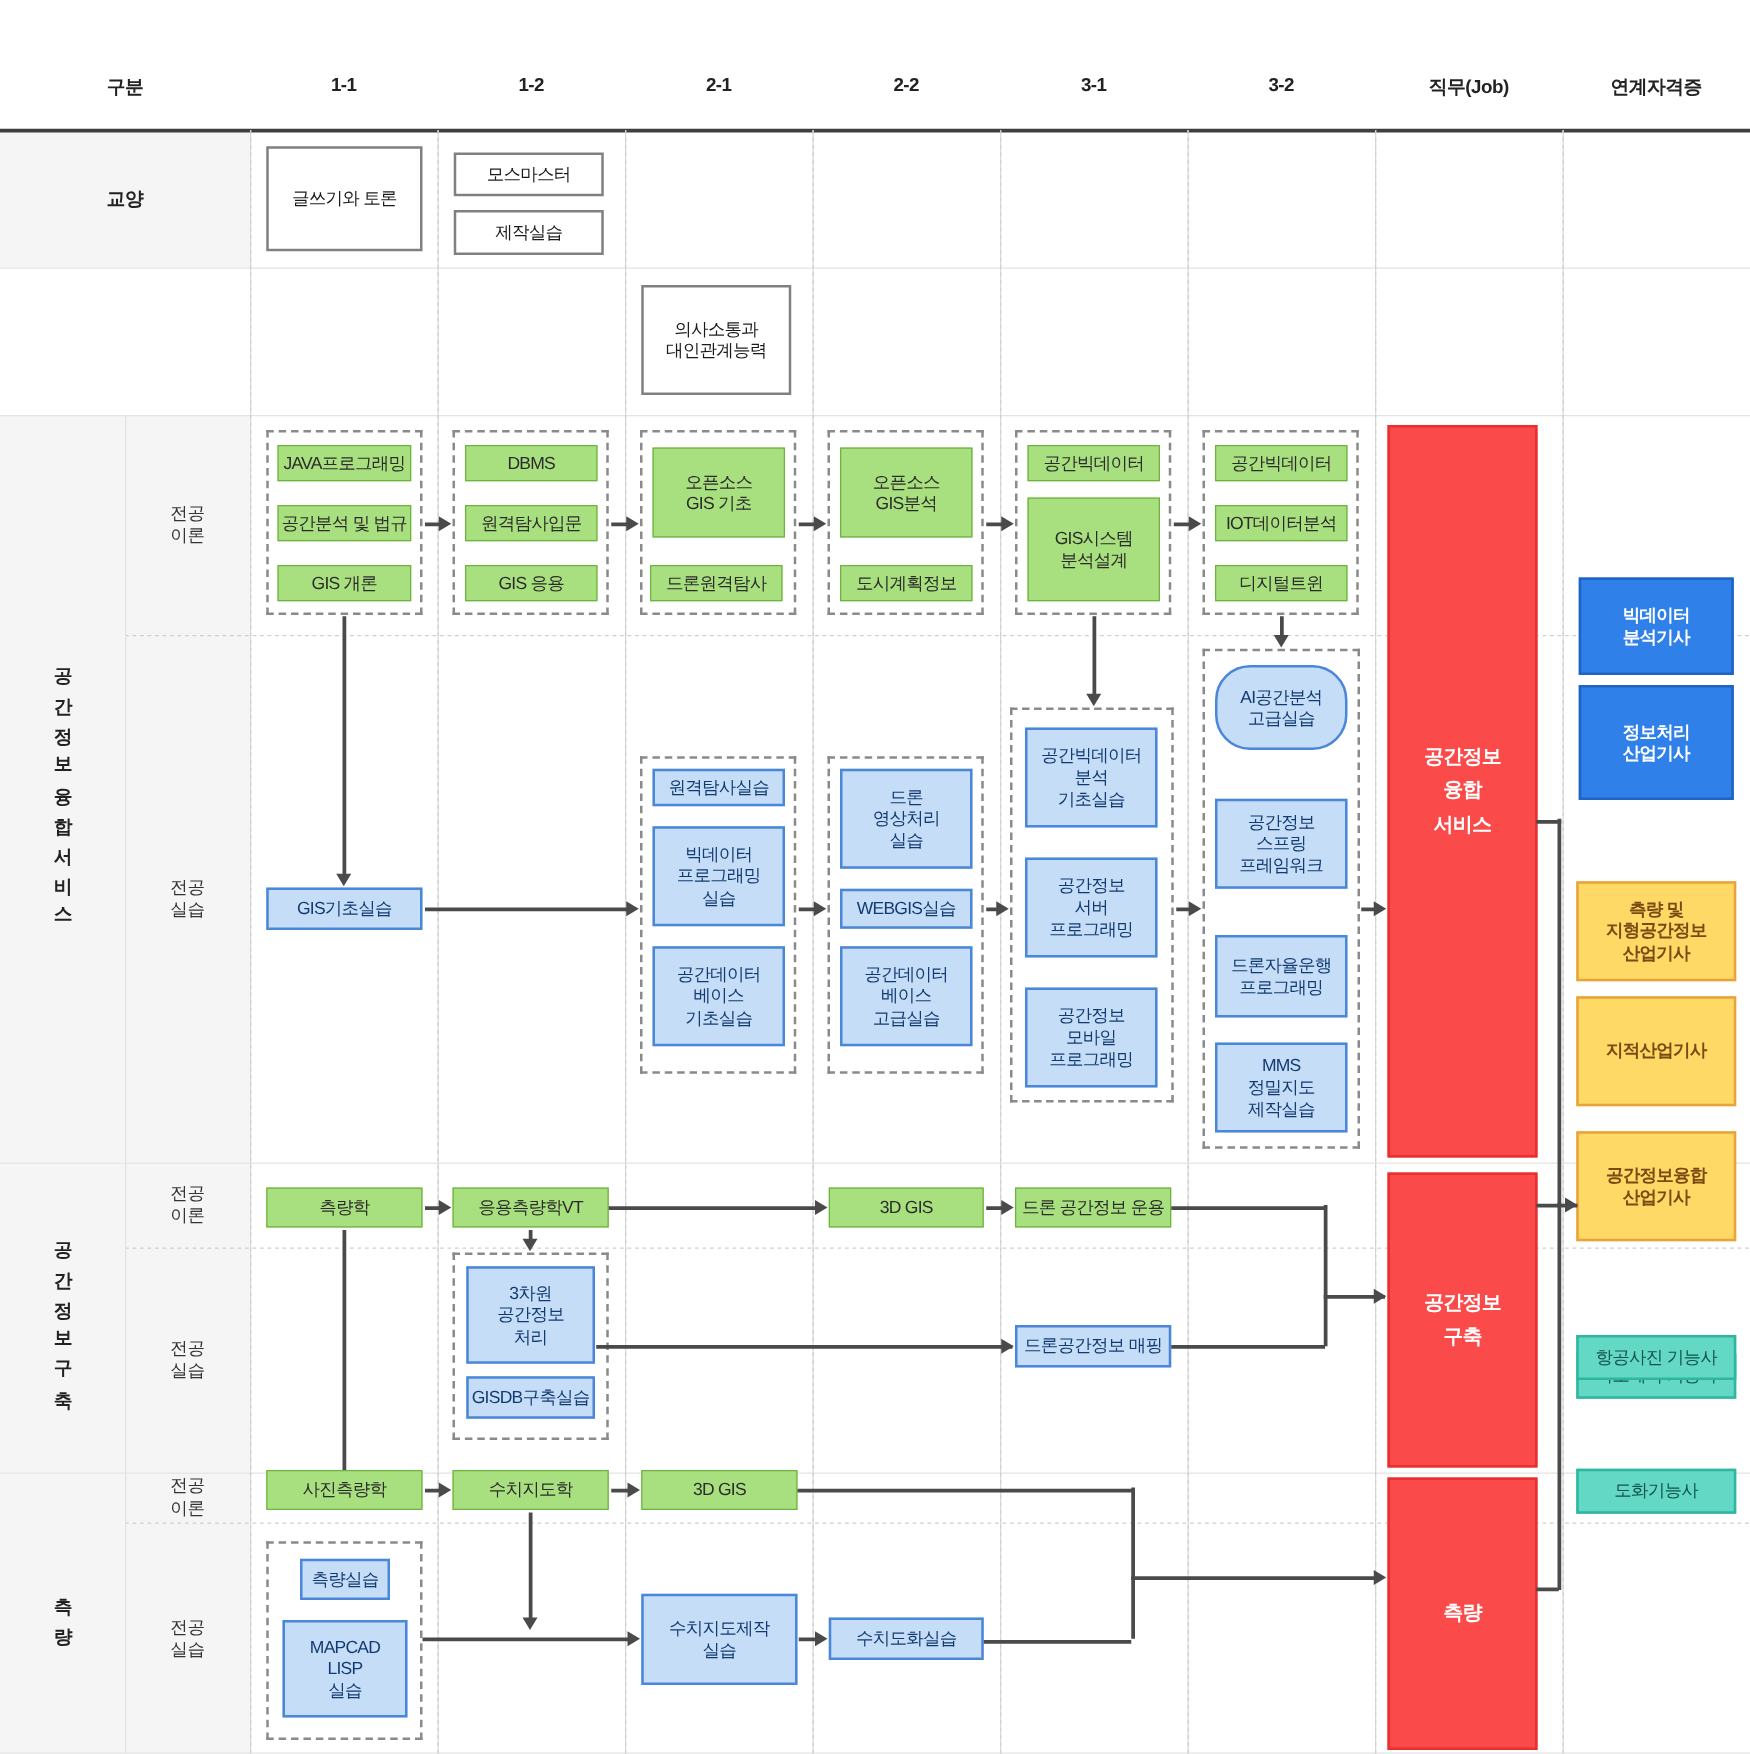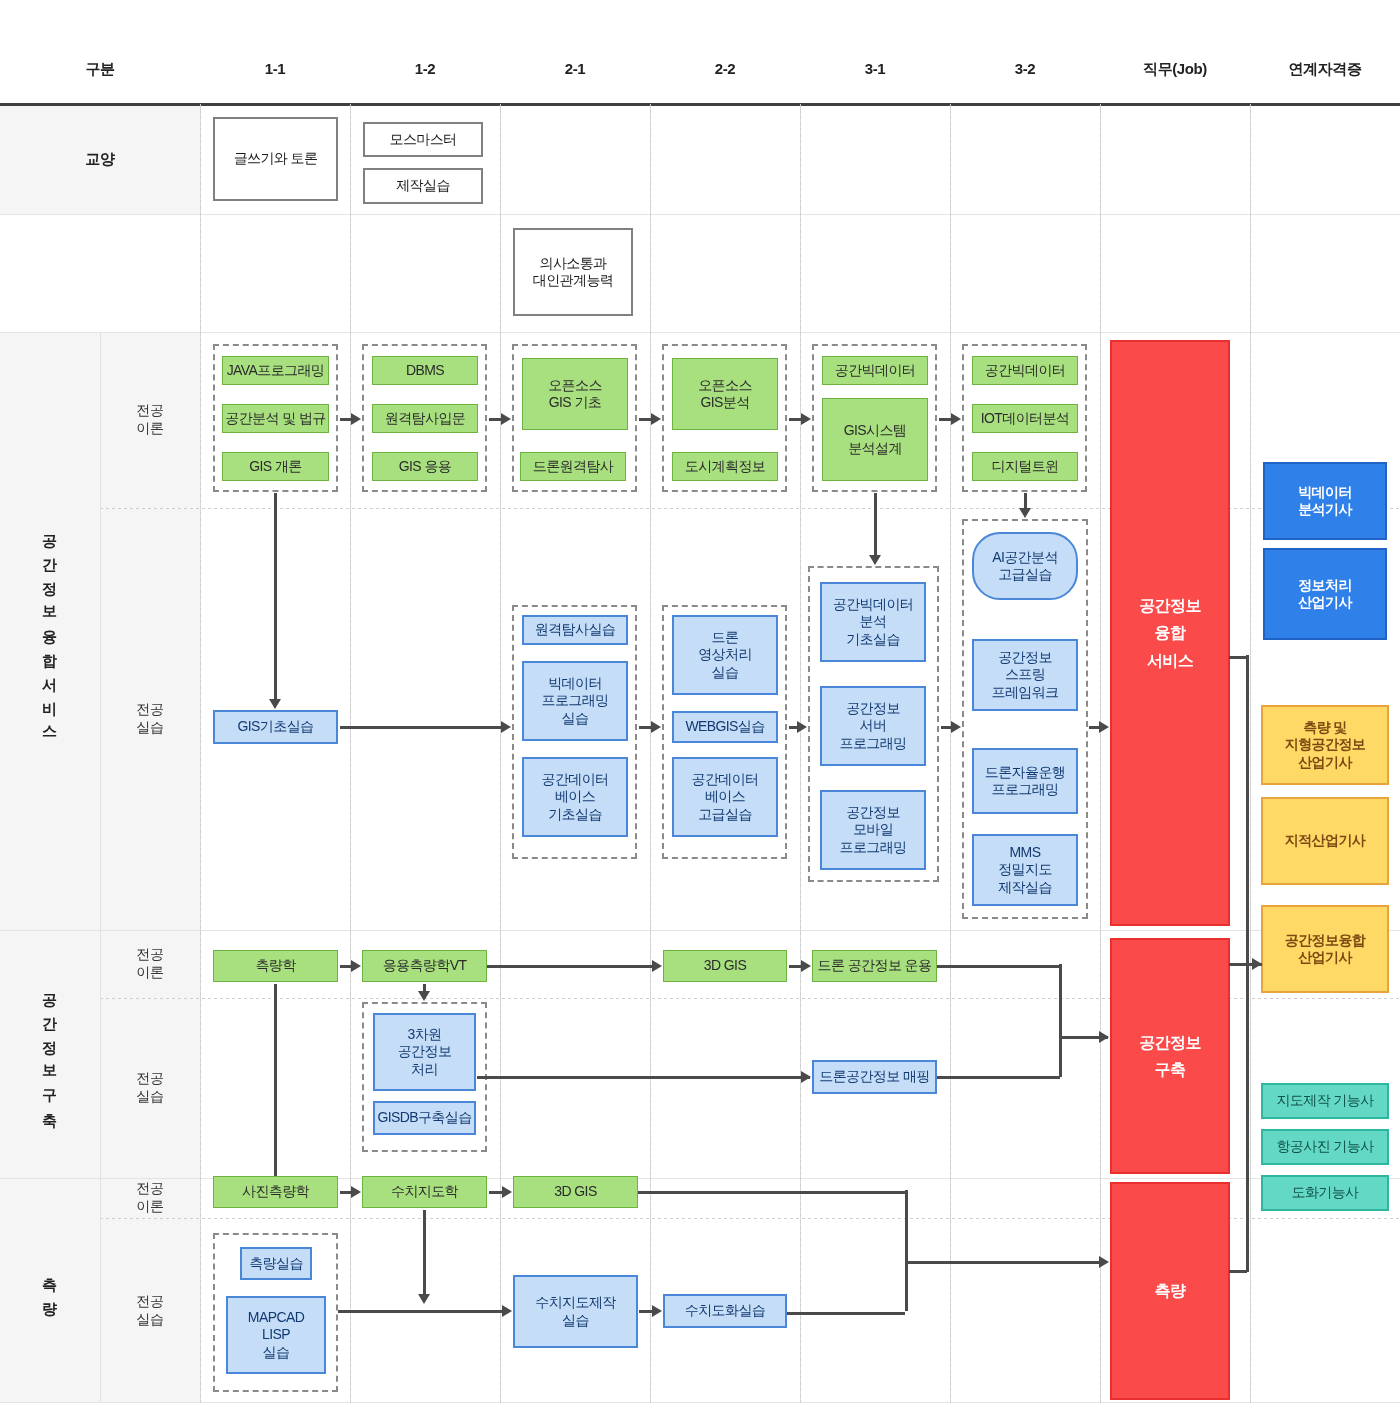--- a/index.html
+++ b/index.html
@@ -215,21 +215,21 @@
     <div class="ln lnh" style="left: 787px; top: 1311.5px; width: 118px;"></div>
     <div class="bx bx-job" style="left: 1110px; top: 340px; width: 120px; height: 586px;">공간정보<br>융합<br>서비스</div>
     <div class="bx bx-job" style="left: 1110px; top: 938px; width: 120px; height: 236px;">공간정보<br>구축</div>
     <div class="bx bx-job" style="left: 1110px; top: 1182px; width: 120px; height: 218px;">측량</div>
     <div class="bx bx-cert-blue" style="left: 1263px; top: 462px; width: 124px; height: 78px;">빅데이터<br>분석기사</div>
     <div class="bx bx-cert-blue" style="left: 1263px; top: 548px; width: 124px; height: 92px;">정보처리<br>산업기사</div>
     <div class="bx bx-cert-yellow" style="left: 1261px; top: 705px; width: 128px; height: 80px;">측량 및<br>지형공간정보<br>산업기사</div>
     <div class="bx bx-cert-yellow" style="left: 1261px; top: 797px; width: 128px; height: 88px;">지적산업기사</div>
     <div class="bx bx-cert-yellow" style="left: 1261px; top: 905px; width: 128px; height: 88px;">공간정보융합<br>산업기사</div>
     <div class="bx bx-cert-teal" style="left: 1261px; top: 1083px; width: 128px; height: 36px;">지도제작 기능사</div>
-    <div class="bx bx-cert-teal" style="left: 1261px; top: 1129px; width: 128px; height: 36px;">항공사진 기능사</div>
+    <div class="bx bx-cert-teal" style="left: 1261px; top: 1068px; width: 128px; height: 36px;">항공사진 기능사</div>
     <div class="bx bx-cert-teal" style="left: 1261px; top: 1175px; width: 128px; height: 36px;">도화기능사</div>
     <div class="ln lnh" style="left: 1229px; top: 655.5px; width: 20px;"></div>
     <div class="ln lnv" style="left: 1245.5px; top: 655px; height: 310px;"></div>
     <div class="ln lnh" style="left: 1245.5px; top: 962.5px; width: 16px;"></div>
     <div class="arw arw-r" style="left: 1252px; top: 958px;"></div>
     <div class="ln lnh" style="left: 1229px; top: 962.5px; width: 18px;"></div>
     <div class="ln lnv" style="left: 1245.5px; top: 962px; height: 310px;"></div>
     <div class="ln lnh" style="left: 1229px; top: 1269.5px; width: 18px;"></div>
   </div>
 

